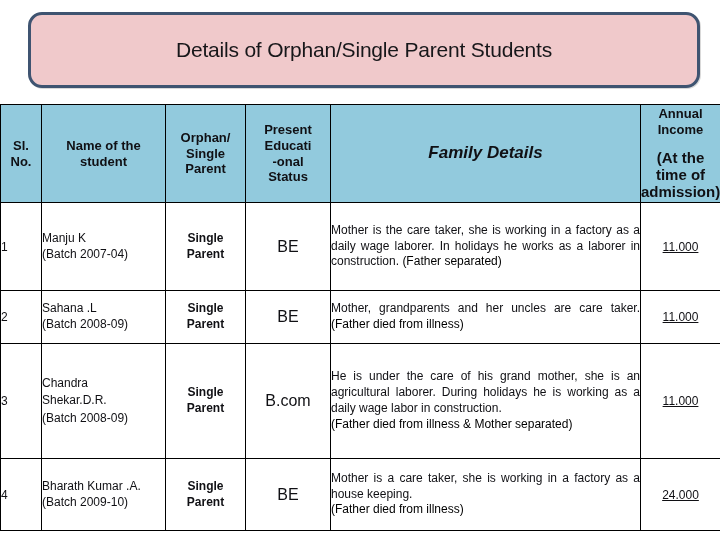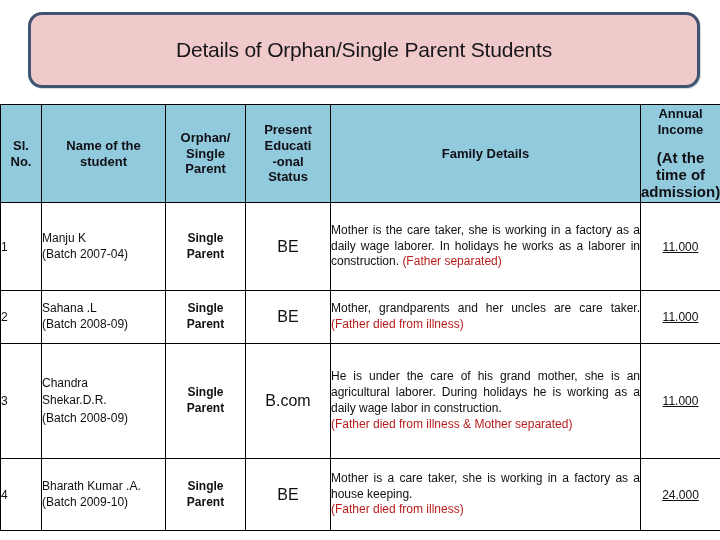--- a/index.html
+++ b/index.html
@@ -70,21 +70,21 @@
   thead th {
     background: #92cadd;
     height: 98px;
     font-weight: bold;
     font-size: 13px;
     color: #101014;
     text-align: center;
     line-height: 1.22;
     padding: 2px 3px;
   }
-  thead th.h-fam { font-size: 13px; }
+  thead th.h-fam { font-size: 17px; font-style: italic; }
   thead th .sub {
     display: block;
     font-size: 15px;
     font-weight: bold;
     line-height: 1.15;
     margin-top: 11px;
   }
 
   
   tbody td { font-size: 12px; color: #101014; }
@@ -118,21 +118,21 @@
     font-size: 12px;
     line-height: 1.33;
     vertical-align: middle;
   }
   td.inc {
     text-align: center;
     font-size: 12px;
     text-decoration: underline;
   }
   .note {
-    color: #b91c1c;
+    color: #000000;
   }
   .fam-main { display: inline; }
 
   
   tr.r1 td { height: 88px; }
   tr.r2 td { height: 53px; }
   tr.r3 td { height: 115px; }
   tr.r4 td { height: 72px; }
 
   tr.r3 td.name {

